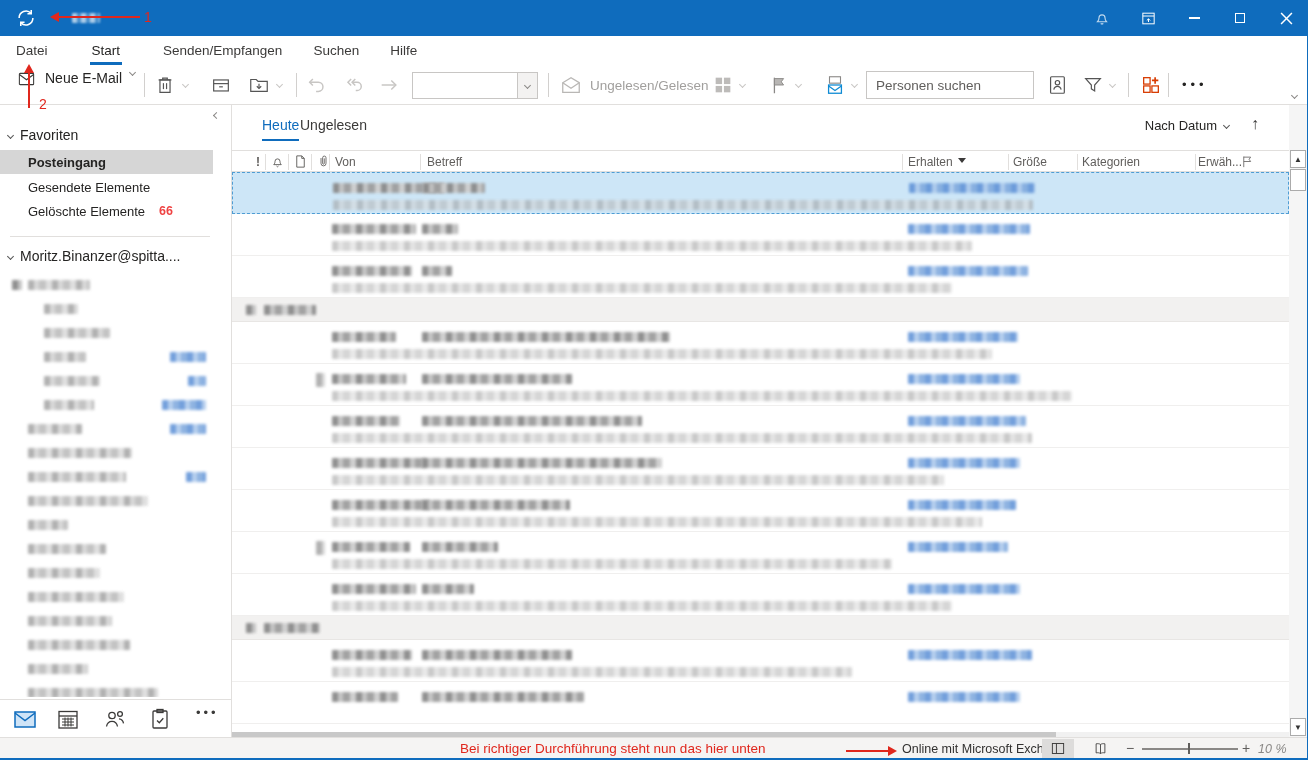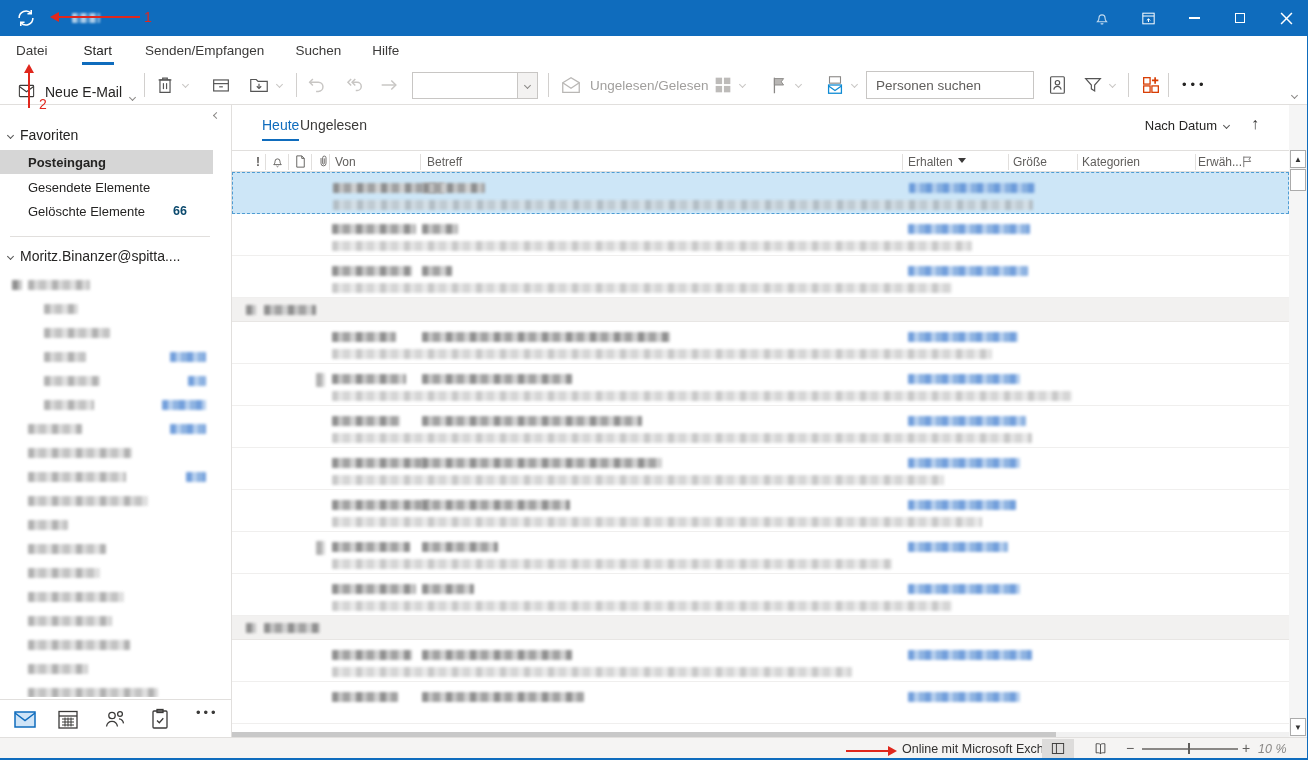--- a/index.html
+++ b/index.html
@@ -44,42 +44,42 @@
   .menubar{position:absolute;left:0;top:36px;width:100%;height:29px;background:#fff;display:flex;align-items:center;}
   .menu-tab{font-size:13.5px;color:#3b3a39;padding:0 2px;margin-right:0;height:29px;display:flex;align-items:center;position:relative;}
   .menu-tab.active{color:#252423;}
   .menu-tab.active:after{content:"";position:absolute;left:0;right:0;bottom:0;height:3px;background:#0f6cbd;}
 
   
   .toolbar{position:absolute;left:0;top:65px;width:100%;height:40px;background:#fff;border-bottom:1px solid #e1dfdd;}
   .tsep{position:absolute;top:8px;width:1px;height:24px;background:#d2d0ce;}
   .ticon{position:absolute;top:9px;width:22px;height:22px;}
   .tchev{position:absolute;top:17px;}
-  .newmail{position:absolute;left:10px;top:5px;height:30px;display:flex;align-items:flex-end;gap:8px;padding:0 6px;}
+  .newmail{position:absolute;left:10px;top:5px;height:30px;display:flex;align-items:flex-start;gap:8px;padding:0 6px;}
   .newmail span.lbl{font-size:14px;color:#252423;}
   .combo{position:absolute;left:412px;top:7px;width:126px;height:27px;border:1px solid #c8c6c4;background:#fff;}
   .combo .dd{position:absolute;right:0;top:0;width:20px;height:100%;background:#f3f2f1;border-left:1px solid #c8c6c4;display:flex;align-items:center;justify-content:center;}
   .tlabel{position:absolute;top:13px;font-size:13.5px;color:#a19f9d;}
   .people-box{position:absolute;left:866px;top:6px;width:168px;height:28px;border:1px solid #c8c6c4;background:#fff;display:flex;align-items:center;}
   .people-box input{border:none;outline:none;margin-left:9px;font-size:13.5px;color:#252423;width:150px;background:transparent;}
   .people-box input::placeholder{color:#605e5c;opacity:1;}
   .ellipsis{position:absolute;left:1182px;top:12px;font-size:13px;letter-spacing:4px;color:#252423;}
   .ribbon-collapse{position:absolute;right:10px;bottom:6px;}
 
   
   .bodyrow{position:absolute;left:0;top:105px;width:100%;height:632px;display:flex;}
 
   
   .sidebar{position:relative;width:232px;height:100%;background:#fff;border-right:1px solid #e1dfdd;flex:none;}
   .sb-collapse{position:absolute;right:12px;top:8px;}
   .sb-favhdr{position:absolute;left:8px;top:22px;display:flex;align-items:center;gap:7px;font-size:14px;color:#252423;}
   .fav-item{position:absolute;left:0;width:213px;height:24px;display:flex;align-items:center;font-size:13px;color:#252423;}
   .fav-item .txt{margin-left:28px;}
   .fav-item.selected{background:#d6d6d6;font-weight:bold;}
-  .fav-item .cnt{position:absolute;right:26px;color:#0c4a6e;font-size:12.5px;font-weight:bold;}
+  .fav-item .cnt{position:absolute;right:40px;color:#ef4444;font-size:12.5px;font-weight:bold;}
   .sb-divider{position:absolute;left:10px;top:131px;width:200px;height:1px;background:#e1dfdd;}
   .sb-account{position:absolute;left:8px;top:143px;display:flex;align-items:center;gap:7px;font-size:14px;color:#252423;white-space:nowrap;}
   .folder-list{position:absolute;left:0;top:168px;width:232px;height:424px;overflow:hidden;}
   .folder-row{position:relative;height:24px;display:flex;align-items:center;}
   .folder-row .cnt{position:absolute;right:26px;}
   .sb-nav{position:absolute;left:0;bottom:0;width:231px;height:38px;border-top:1px solid #e1dfdd;background:#fff;}
   .sb-nav .nicon{position:absolute;top:7px;width:24px;height:24px;}
 
   
   .listpane{position:relative;flex:1;height:100%;background:#fff;}
@@ -170,24 +170,24 @@
           <line x1="1" y1="1" x2="11" y2="11"></line>
           <line x1="11" y1="1" x2="1" y2="11"></line>
         </svg>
     </div>
   </div>
 
   <div class="menubar">
     <div class="menu-tab" style="margin-left:14px;">
         <span>Datei</span>
       </div>
-    <div class="menu-tab active" style="margin-left:32px;">
+    <div class="menu-tab active" style="margin-left:40px;">
         <span>Start</span>
       </div>
-    <div class="menu-tab" style="margin-left:29px;">
+    <div class="menu-tab" style="margin-left:39px;">
         <span>Senden/Empfangen</span>
       </div>
     <div class="menu-tab" style="margin-left:27px;">
         <span>Suchen</span>
       </div>
     <div class="menu-tab" style="margin-left:27px;">
         <span>Hilfe</span>
       </div>
   </div>
 
@@ -557,20 +557,21 @@
     </div>
 
     <div class="vscroll">
       <div class="vs-btn" style="top:45px;">▲</div>
       <div class="vs-thumb"></div>
       <div class="vs-btn" style="bottom:1px;">▼</div>
     </div>
   </div>
 
   <div class="statusbar">
+    <span class="st-annot red">Bei richtiger Durchführung steht nun das hier unten</span>
     <div class="arr-line-h" style="left:846px;top:12px;width:44px;"></div>
     <div class="arr-head-r" style="left:888px;top:8px;"></div>
     <span class="st-online">Online mit Microsoft Exchange</span>
 
     <div class="st-view selected" style="left:1042px;">
       <svg width="16" height="15" viewBox="0 0 24 24" fill="none" stroke="#3b3a39" stroke-width="1.5">
           <rect x="3" y="4" width="18" height="16"></rect>
           <line x1="9.5" y1="4" x2="9.5" y2="20"></line>
         </svg>
     </div>

